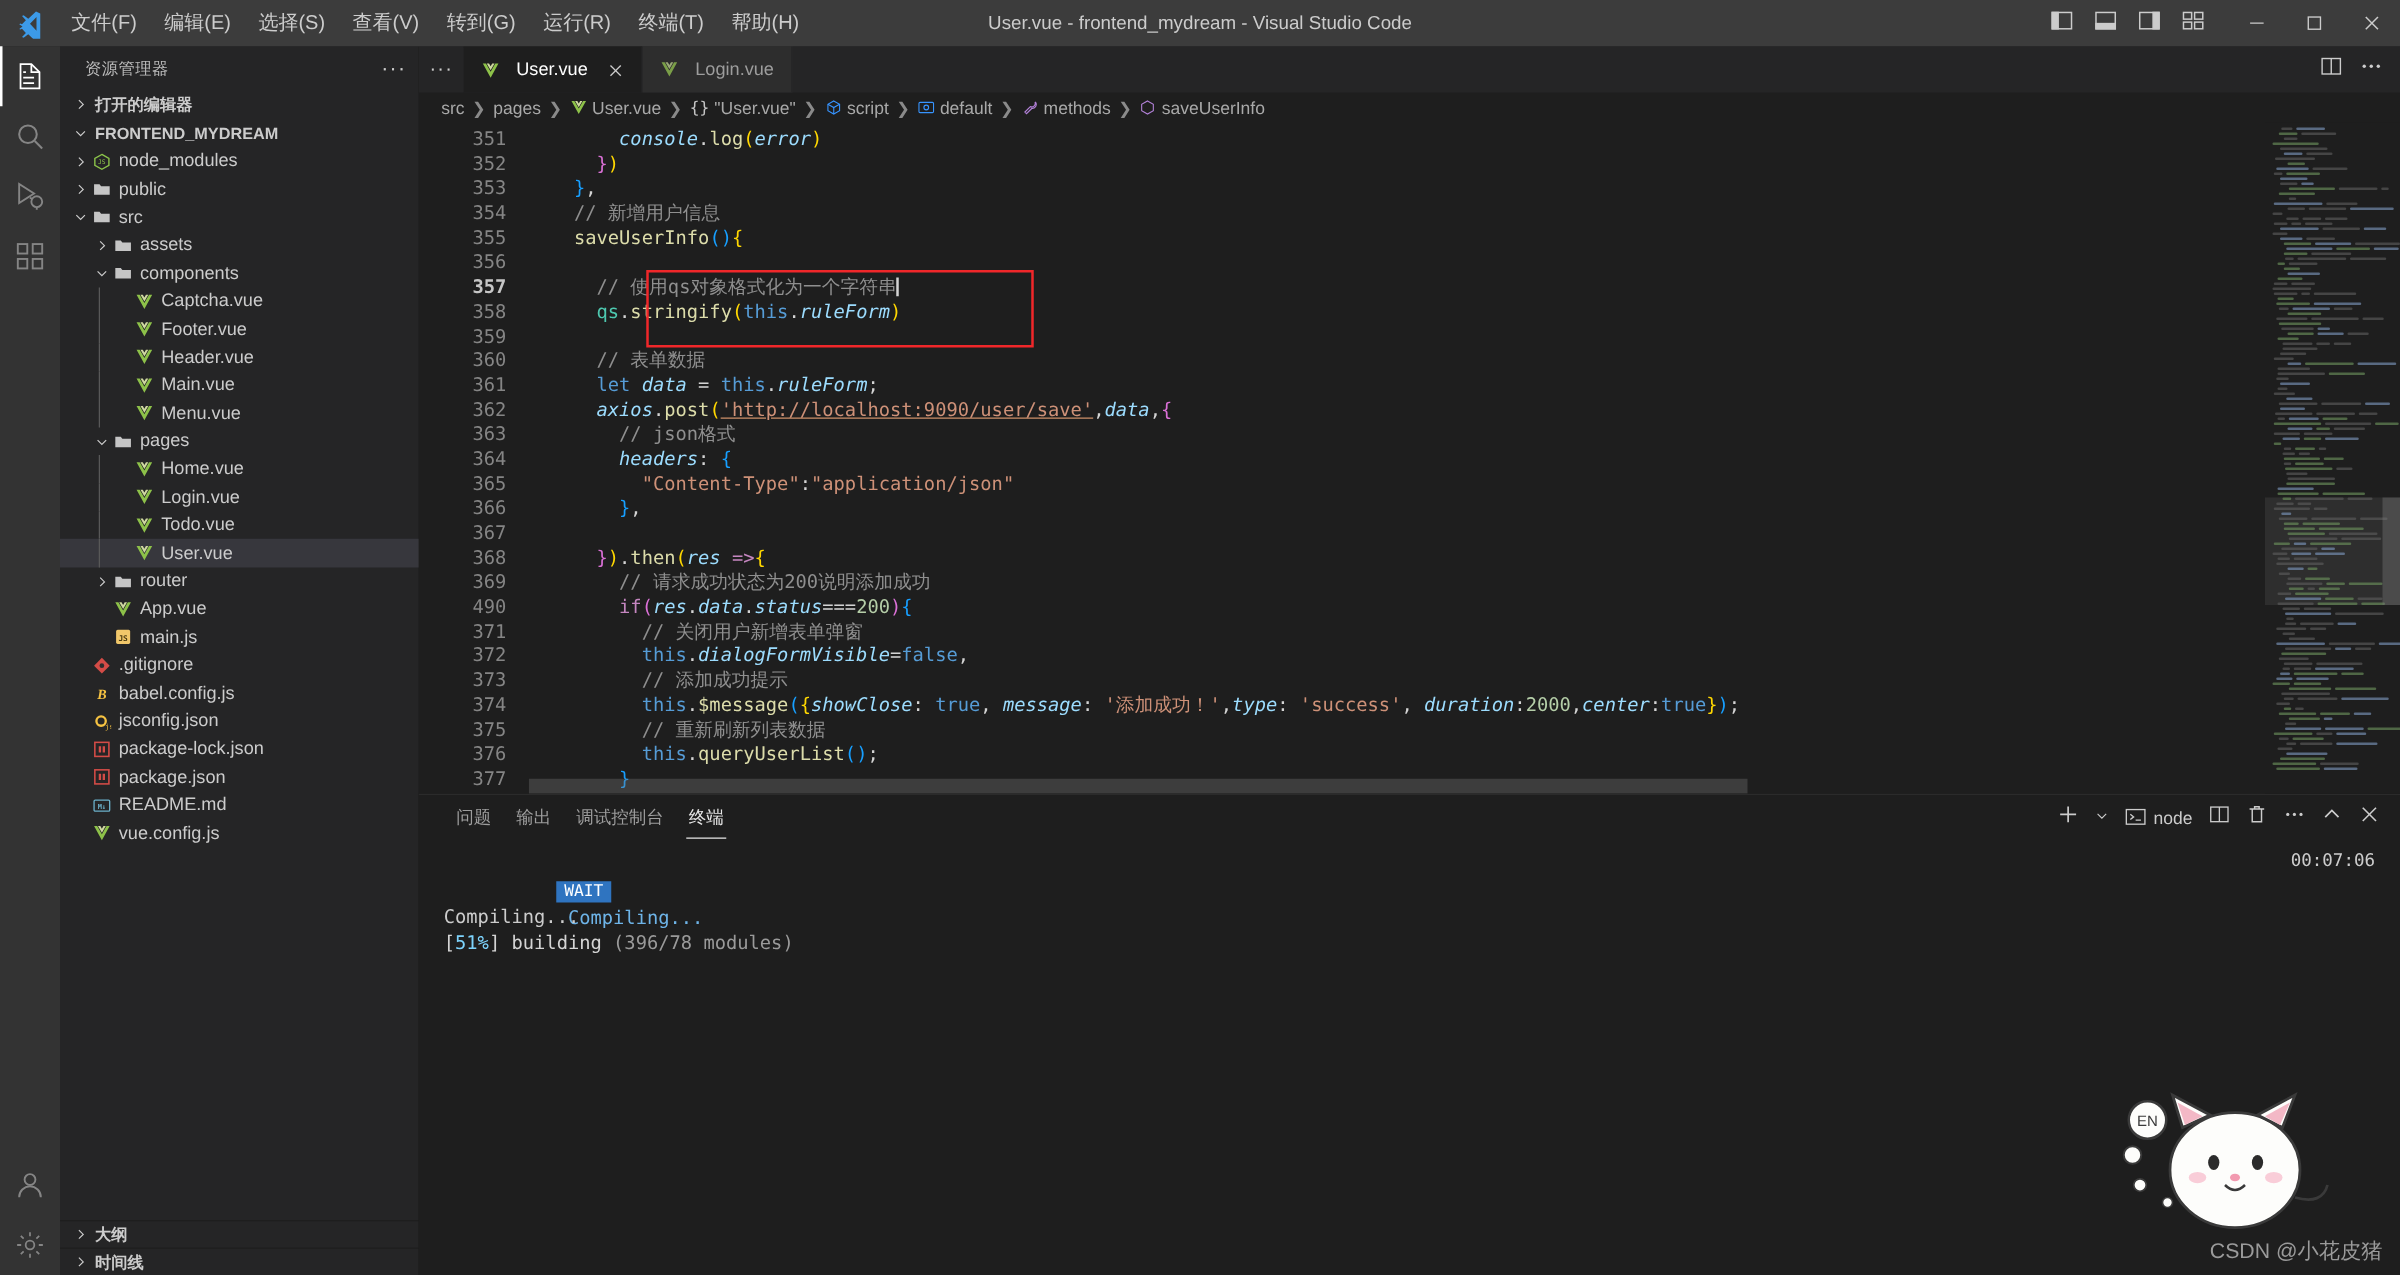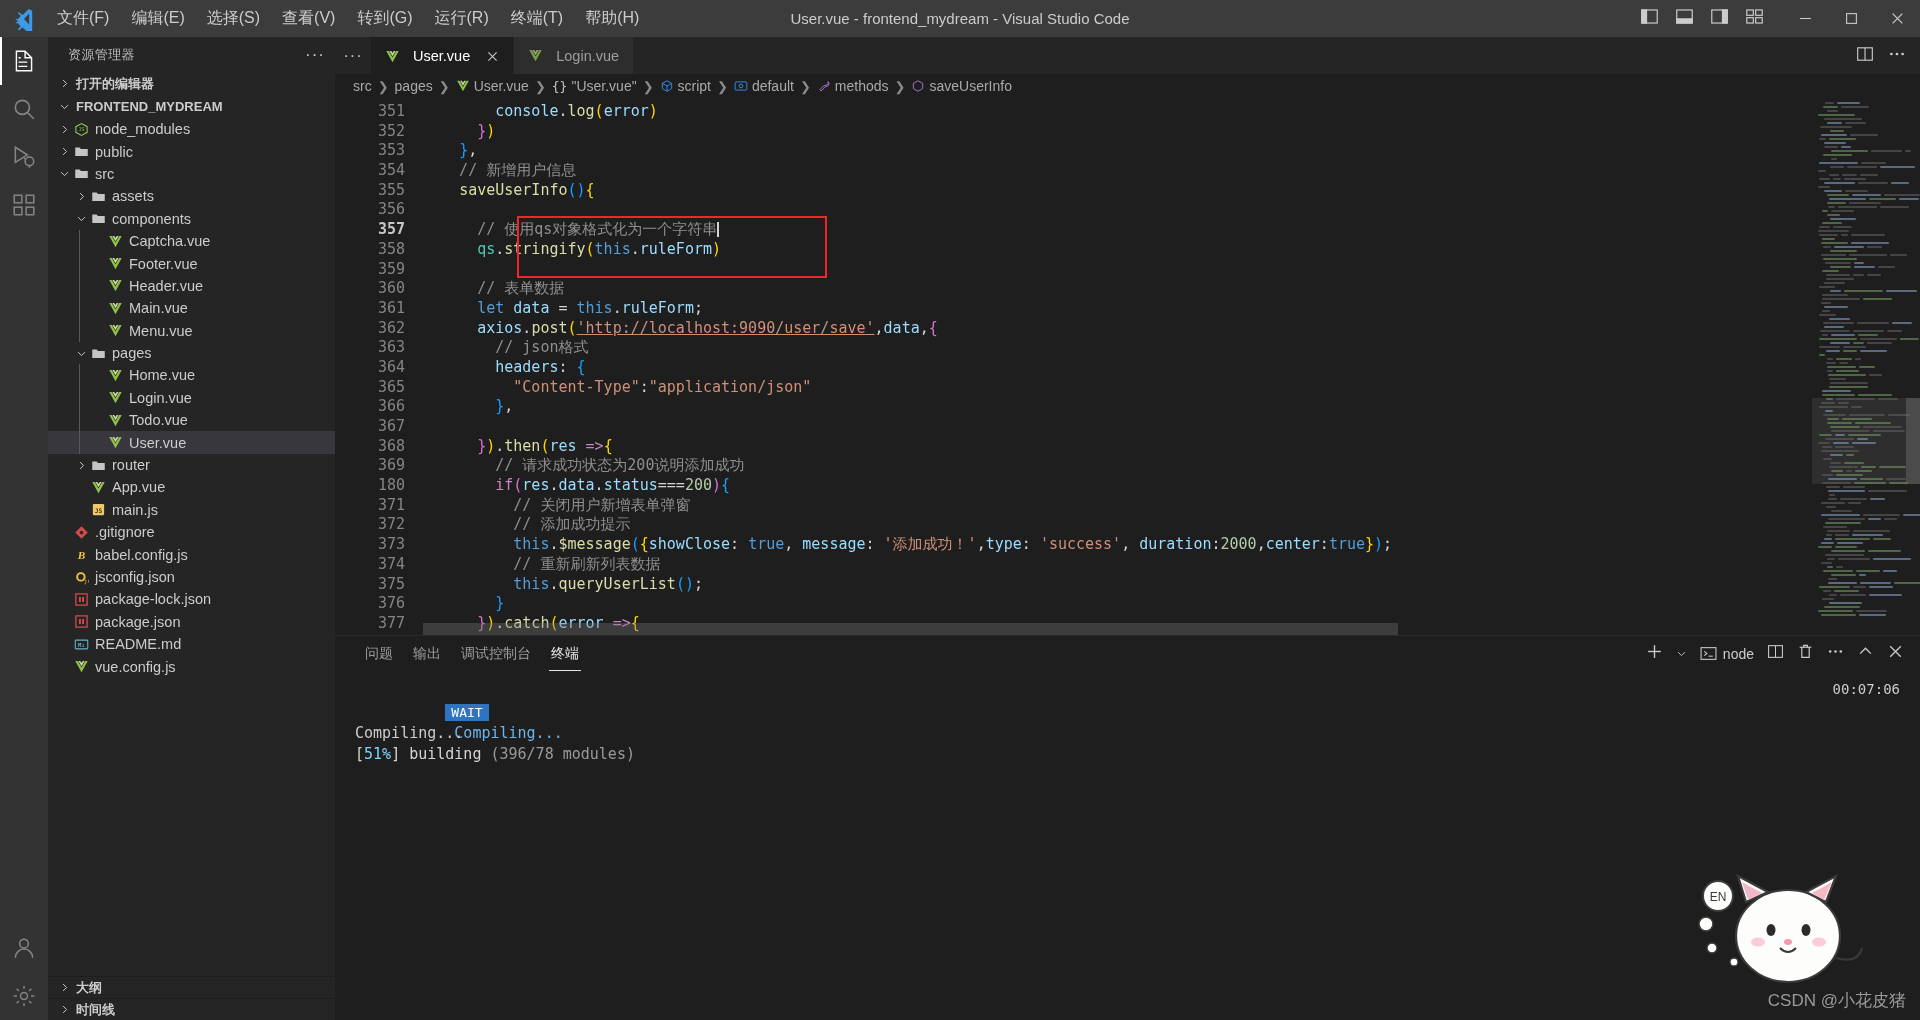--- a/index.html
+++ b/index.html
@@ -142,21 +142,21 @@
   .codearea {
     flex: 1; position: relative; padding-top: 4px; overflow: hidden;
     font-family: "DejaVu Sans Mono", monospace; font-size: 15px;
   }
   .cl { height: 19.7px; line-height: 19.7px; white-space: pre; color: #d4d4d4; }
   .ind { position: absolute; top: 0; width: 1px; background: #404040; }
   .c-comg { color: #8f8f8f; }
   .c-kw  { color: #569cd6; }
   .c-ctl { color: #c586c0; }
   .c-fn  { color: #dcdcaa; }
-  .c-var { color: #9cdcfe; }
+  .c-var { color: #9cdcfe; font-style: italic; }
   .c-str { color: #ce9178; }
   .c-num { color: #b5cea8; }
   .c-p1  { color: #ffd700; }
   .c-p2  { color: #da70d6; }
   .c-p3  { color: #179fff; }
   .c-ty  { color: #4ec9b0; }
   .c-pln { color: #d4d4d4; }
   .underline-err { text-decoration: underline; text-decoration-color: #cd9069; text-decoration-style: solid; }
 
   .redbox {
@@ -753,21 +753,21 @@
           <div>360</div>
           <div>361</div>
           <div>362</div>
           <div>363</div>
           <div>364</div>
           <div>365</div>
           <div>366</div>
           <div>367</div>
           <div>368</div>
           <div>369</div>
-          <div>180</div>
+          <div>490</div>
           <div>371</div>
           <div>372</div>
           <div>373</div>
           <div>374</div>
           <div>375</div>
           <div>376</div>
           <div>377</div>
           <div>378</div>
         </div>
       <div class="codearea" id="codearea">
@@ -792,20 +792,21 @@
         <div class="cl"><span class="c-pln">      </span><span class="c-var">axios</span><span class="c-pln">.</span><span class="c-fn">post</span><span class="c-p1">(</span><span class="c-str underline-err">'http://localhost:9090/user/save'</span><span class="c-pln">,</span><span class="c-var">data</span><span class="c-pln">,</span><span class="c-p2">{</span></div>
         <div class="cl"><span class="c-comg">        // json格式</span></div>
         <div class="cl"><span class="c-pln">        </span><span class="c-var">headers</span><span class="c-pln">: </span><span class="c-p3">{</span></div>
         <div class="cl"><span class="c-pln">          </span><span class="c-str">"Content-Type"</span><span class="c-pln">:</span><span class="c-str">"application/json"</span></div>
         <div class="cl"><span class="c-pln">        </span><span class="c-p3">}</span><span class="c-pln">,</span></div>
         <div class="cl"> </div>
         <div class="cl"><span class="c-pln">      </span><span class="c-p2">}</span><span class="c-p1">)</span><span class="c-pln">.</span><span class="c-fn">then</span><span class="c-p1">(</span><span class="c-var">res</span><span class="c-pln"> </span><span class="c-ctl">=&gt;</span><span class="c-p1">{</span></div>
         <div class="cl"><span class="c-comg">        // 请求成功状态为200说明添加成功</span></div>
         <div class="cl"><span class="c-pln">        </span><span class="c-ctl">if</span><span class="c-p2">(</span><span class="c-var">res</span><span class="c-pln">.</span><span class="c-var">data</span><span class="c-pln">.</span><span class="c-var">status</span><span class="c-pln">===</span><span class="c-num">200</span><span class="c-p2">)</span><span class="c-p3">{</span></div>
         <div class="cl"><span class="c-comg">          // 关闭用户新增表单弹窗</span></div>
+        <div class="cl"><span class="c-pln">          </span><span class="c-kw">this</span><span class="c-pln">.</span><span class="c-var">dialogFormVisible</span><span class="c-pln">=</span><span class="c-kw">false</span><span class="c-pln">,</span></div>
         <div class="cl"><span class="c-comg">          // 添加成功提示</span></div>
         <div class="cl"><span class="c-pln">          </span><span class="c-kw">this</span><span class="c-pln">.</span><span class="c-fn">$message</span><span class="c-p3">(</span><span class="c-p1">{</span><span class="c-var">showClose</span><span class="c-pln">: </span><span class="c-kw">true</span><span class="c-pln">, </span><span class="c-var">message</span><span class="c-pln">: </span><span class="c-str">'添加成功！'</span><span class="c-pln">,</span><span class="c-var">type</span><span class="c-pln">: </span><span class="c-str">'success'</span><span class="c-pln">, </span><span class="c-var">duration</span><span class="c-pln">:</span><span class="c-num">2000</span><span class="c-pln">,</span><span class="c-var">center</span><span class="c-pln">:</span><span class="c-kw">true</span><span class="c-p1">}</span><span class="c-p3">)</span><span class="c-pln">;</span></div>
         <div class="cl"><span class="c-comg">          // 重新刷新列表数据</span></div>
         <div class="cl"><span class="c-pln">          </span><span class="c-kw">this</span><span class="c-pln">.</span><span class="c-fn">queryUserList</span><span class="c-p3">()</span><span class="c-pln">;</span></div>
         <div class="cl"><span class="c-pln">        </span><span class="c-p3">}</span></div>
         <div class="cl"><span class="c-pln">      </span><span class="c-p2">}</span><span class="c-p1">)</span><span class="c-pln">.</span><span class="c-fn">catch</span><span class="c-p1">(</span><span class="c-var">error</span><span class="c-pln"> </span><span class="c-ctl">=&gt;</span><span class="c-p1">{</span></div>
 
         <div class="redbox" style="left:94px; top:118px; width:310px; height:62px;"></div>
 
         <div class="scroll-h" style="left:0px; width:975px;"></div>

